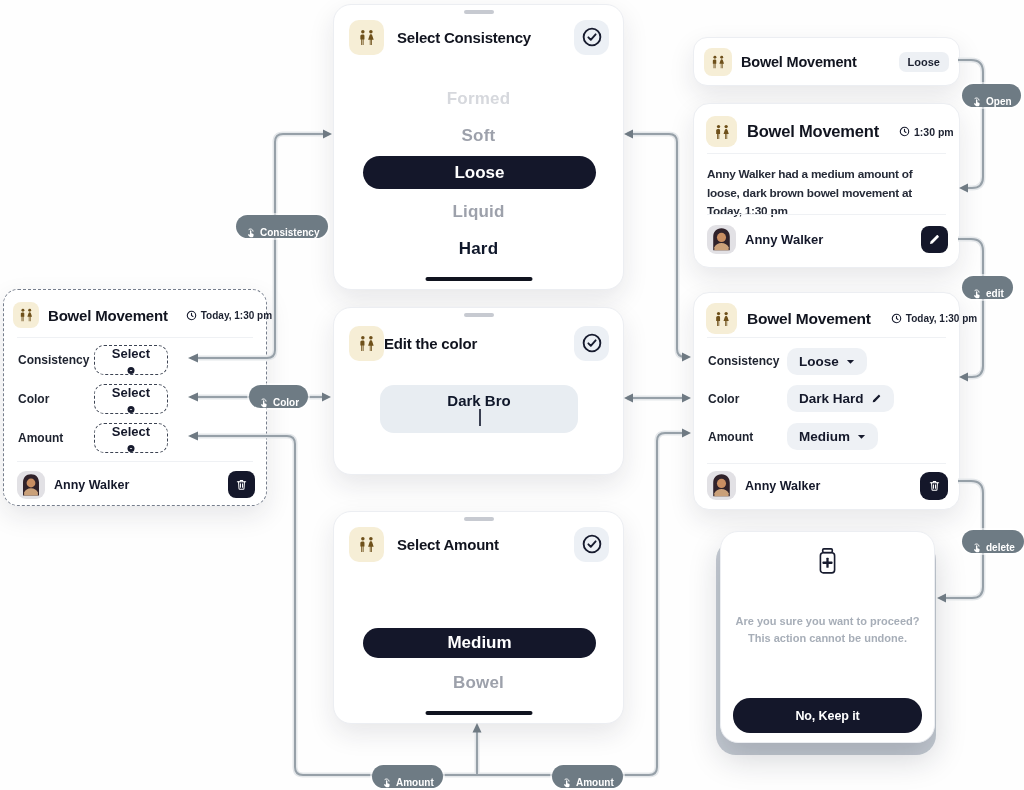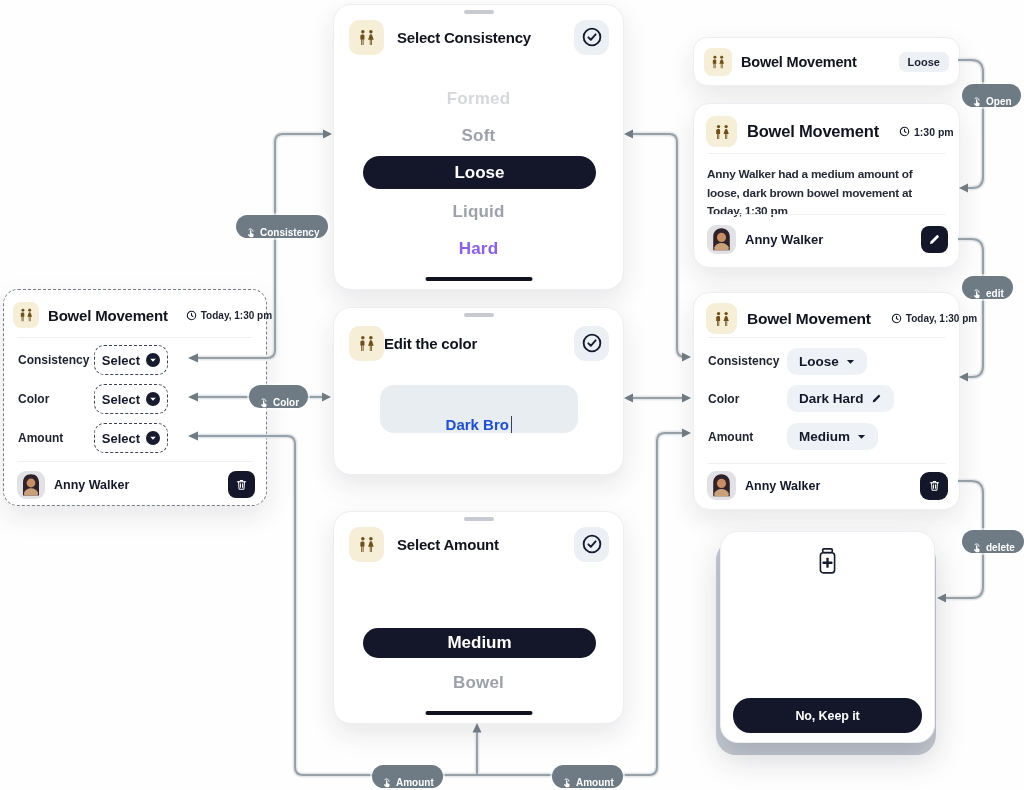--- a/index.html
+++ b/index.html
@@ -14,48 +14,48 @@
   .handle{position:absolute;top:5px;left:50%;transform:translateX(-50%);width:30px;height:4px;
           border-radius:3px;background:#c7cad1;}
   .home-ind{position:absolute;bottom:8px;left:50%;transform:translateX(-50%);width:107px;height:4.5px;
             border-radius:3px;background:#10131f;}
   .tile{background:#f6eed6;border-radius:10px;display:flex;align-items:center;justify-content:center;flex:0 0 auto;}
   .hdr-title{font-weight:bold;color:#11141f;letter-spacing:-.2px;white-space:nowrap;}
   .checkbtn{background:#ecf0f5;border-radius:12px;display:flex;align-items:center;justify-content:center;}
   .timewrap{display:flex;align-items:center;gap:4px;font-size:10px;font-weight:bold;color:#1c2130;white-space:nowrap;}
   .divider{position:absolute;left:13px;right:13px;height:1px;background:#eff1f4;}
   .opt{position:absolute;left:0;width:100%;text-align:center;font-size:17px;font-weight:bold;letter-spacing:.2px;}
-  .opt.l1{color:#d6d8dd;} .opt.l2{color:#9da1ab;} .opt.l3{color:#8b5cf6;}
+  .opt.l1{color:#d6d8dd;} .opt.l2{color:#9da1ab;} .opt.l3{color:#0f172a;}
   .opt-pill{position:absolute;left:29px;width:233px;border-radius:17px;background:#14172a;color:#fff;
             text-align:center;font-size:17px;font-weight:bold;display:flex;align-items:center;justify-content:center;}
   .badge{background:#edf0f4;border-radius:7px;padding:4px 9px;font-size:11px;font-weight:bold;color:#1b2030;}
   .row-label{position:absolute;left:14px;font-size:12px;font-weight:bold;color:#1d222e;}
   .val-pill{position:absolute;background:#eef1f5;border-radius:10px;height:27px;display:flex;align-items:center;
             gap:7px;padding:0 12px;font-size:13.5px;font-weight:bold;color:#14182a;white-space:nowrap;}
   .sel-btn{position:absolute;left:90px;width:72px;height:28px;border:1.3px dashed #3c4352;border-radius:10px;
            background:#fff;display:flex;align-items:center;justify-content:center;gap:6px;
-           font-size:13px;font-weight:bold;color:#14182a;}
+           font-size:13px;font-weight:bold;color:#14182a;flex-direction:column;}
   .avatar{border-radius:9px;overflow:hidden;flex:0 0 auto;}
   .uname{font-size:12.5px;font-weight:bold;color:#14182a;}
   .dark-btn{background:#14172a;border-radius:8px;display:flex;align-items:center;justify-content:center;}
   .footer-row{position:absolute;left:13px;right:11px;display:flex;align-items:center;gap:9px;}
   
   .flow-pill{position:absolute;z-index:31;height:23px;display:flex;align-items:flex-end;gap:4px;
              background:#6e7b84;border-radius:12px;padding:0 9px;color:#fff;font-size:10px;font-weight:bold;
              box-shadow:0 0 0 2px rgba(255,255,255,.55);white-space:nowrap;}
   #connectors{position:absolute;left:0;top:0;z-index:30;pointer-events:none;}
   
   .dialog-body{font-size:11px;font-weight:bold;color:#a7aeb8;text-align:center;line-height:1.5;}
   .btn{position:absolute;left:12px;right:12px;height:35px;border-radius:17px;border:none;
        display:flex;align-items:center;justify-content:center;font-family:inherit;
        font-size:12.5px;font-weight:bold;letter-spacing:-.1px;}
   .btn.light{background:#e9edf3;color:#1b2030;}
   .btn.dark{background:#14172a;color:#fff;}
-  .input-box{position:absolute;background:#e8edf2;border-radius:14px;display:flex;align-items:flex-end;
-             justify-content:center;font-size:15px;font-weight:bold;color:#1d4ed8;}
+  .input-box{position:absolute;background:#e8edf2;border-radius:14px;display:flex;align-items:center;
+             justify-content:center;font-size:15px;font-weight:bold;color:#0f172a;flex-direction:column;}
   .caret-bar{display:inline-block;width:1.5px;height:17px;background:#3a4052;margin-left:2px;}
   .desc{position:absolute;font-size:11.8px;font-weight:bold;color:#262b38;letter-spacing:-.25px;line-height:1.58;}
 </style>
 </head>
 <body>
 
 <div class="canvas">
 
   <svg id="connectors" width="1024" height="790" viewBox="0 0 1024 790">
     <g fill="none" stroke="#e4e7ea" stroke-width="5">
@@ -426,16 +426,20 @@
           <g fill="none" stroke="#171b2e" stroke-width="1.7">
             <rect x="7" y="1.3" width="10" height="3.8" rx="1.2"></rect>
             <rect x="4.6" y="5.4" width="14.8" height="21" rx="3"></rect>
           </g>
           <g fill="#171b2e">
             <rect x="10.8" y="10.6" width="2.4" height="10.4" rx=".6"></rect>
             <rect x="6.8" y="14.6" width="10.4" height="2.4" rx=".6"></rect>
           </g>
         </svg>
     </div>
+    <div class="abs dialog-body" style="left:8px;top:81px;right:8px;">
+      <div>Are you sure you want to proceed?</div>
+      <div>This action cannot be undone.</div>
+    </div>
     <button class="btn dark" style="top:166px;">No, Keep it</button>
   </div>
 
 </div>
 
 </body></html>

